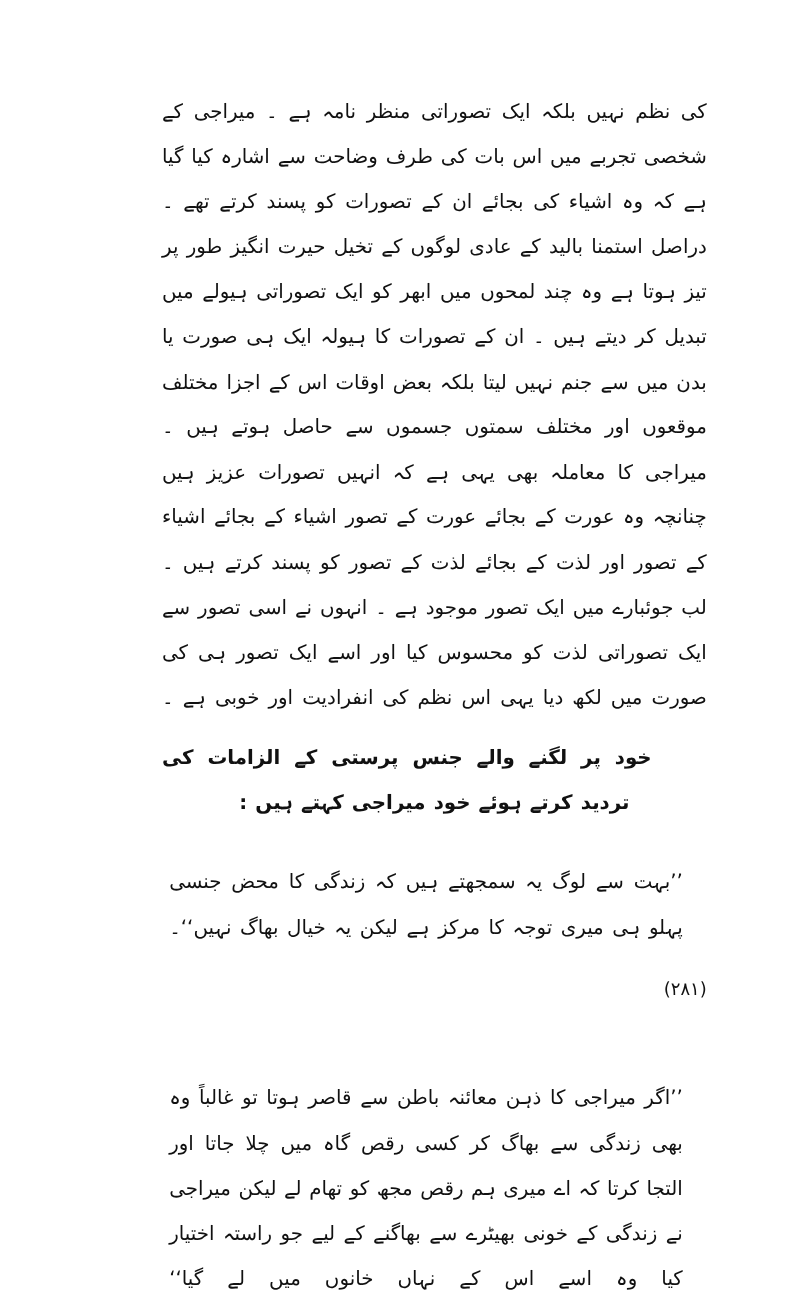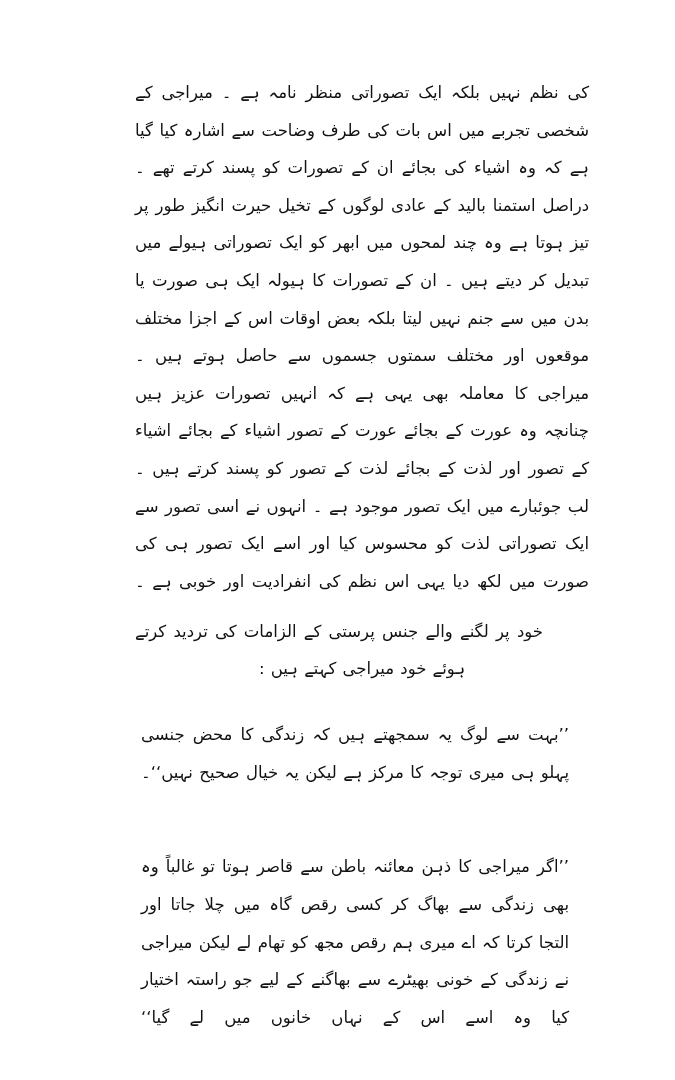--- a/index.html
+++ b/index.html
@@ -32,20 +32,21 @@
     word-spacing: 1px;
   }
   .para {
     margin: 0 0 0 0;
     direction: rtl;
     text-align: justify;
     text-align-last: justify;
   }
   .para.indent {
     text-indent: 46px;
+    font-weight: bold;
   }
   .para.last-right {
     text-align-last: right;
   }
   .para.last-center {
     text-align-last: center;
   }
   .gap-sm { height: 12px; }
   .quote {
     direction: rtl;
@@ -70,22 +71,23 @@
   <div class="text-block">
 
     <p class="para">کی نظم نہیں بلکہ ایک تصوراتی منظر نامہ ہے ۔ میراجی کے شخصی تجربے میں اس بات کی طرف وضاحت سے اشارہ کیا گیا ہے کہ وہ اشیاء کی بجائے ان کے تصورات کو پسند کرتے تھے ۔ دراصل استمنا بالید کے عادی لوگوں کے تخیل حیرت انگیز طور پر تیز ہوتا ہے وہ چند لمحوں میں ابھر کو ایک تصوراتی ہیولے میں تبدیل کر دیتے ہیں ۔ ان کے تصورات کا ہیولہ ایک ہی صورت یا بدن میں سے جنم نہیں لیتا بلکہ بعض اوقات اس کے اجزا مختلف موقعوں اور مختلف سمتوں جسموں سے حاصل ہوتے ہیں ۔ میراجی کا معاملہ بھی یہی ہے کہ انہیں تصورات عزیز ہیں چنانچہ وہ عورت کے بجائے عورت کے تصور اشیاء کے بجائے اشیاء کے تصور اور لذت کے بجائے لذت کے تصور کو پسند کرتے ہیں ۔ لب جوئبارے میں ایک تصور موجود ہے ۔ انہوں نے اسی تصور سے ایک تصوراتی لذت کو محسوس کیا اور اسے ایک تصور ہی کی صورت میں لکھ دیا یہی اس نظم کی انفرادیت اور خوبی ہے ۔</p>
 
     <div class="gap-sm"></div>
 
     <p class="para indent last-center">خود پر لگنے والے جنس پرستی کے الزامات کی تردید کرتے ہوئے خود میراجی کہتے ہیں :</p>
 
     <div class="gap-sm"></div>
 
-    <p class="quote last-right">’’بہت سے لوگ یہ سمجھتے ہیں کہ زندگی کا محض جنسی پہلو ہی میری توجہ کا مرکز ہے لیکن یہ خیال صحیح نہیں‘‘۔</p>
+    <p class="quote last-right">’’بہت سے لوگ یہ سمجھتے ہیں کہ زندگی کا محض جنسی پہلو ہی میری توجہ کا مرکز ہے لیکن یہ خیال بھاگ نہیں‘‘۔</p>
 
+    <p class="ref-right">(۲۸۱)</p>
 
     <div class="gap-sm"></div>
 
 
     <div class="gap-sm"></div>
 
     <p class="quote">’’اگر میراجی کا ذہن معائنہ باطن سے قاصر ہوتا تو غالباً وہ بھی زندگی سے بھاگ کر کسی رقص گاہ میں چلا جاتا اور التجا کرتا کہ اے میری ہم رقص مجھ کو تھام لے لیکن میراجی نے زندگی کے خونی بھیٹرے سے بھاگنے کے لیے جو راستہ اختیار کیا وہ اسے اس کے نہاں خانوں میں لے گیا‘‘</p>
 
   </div>
 

